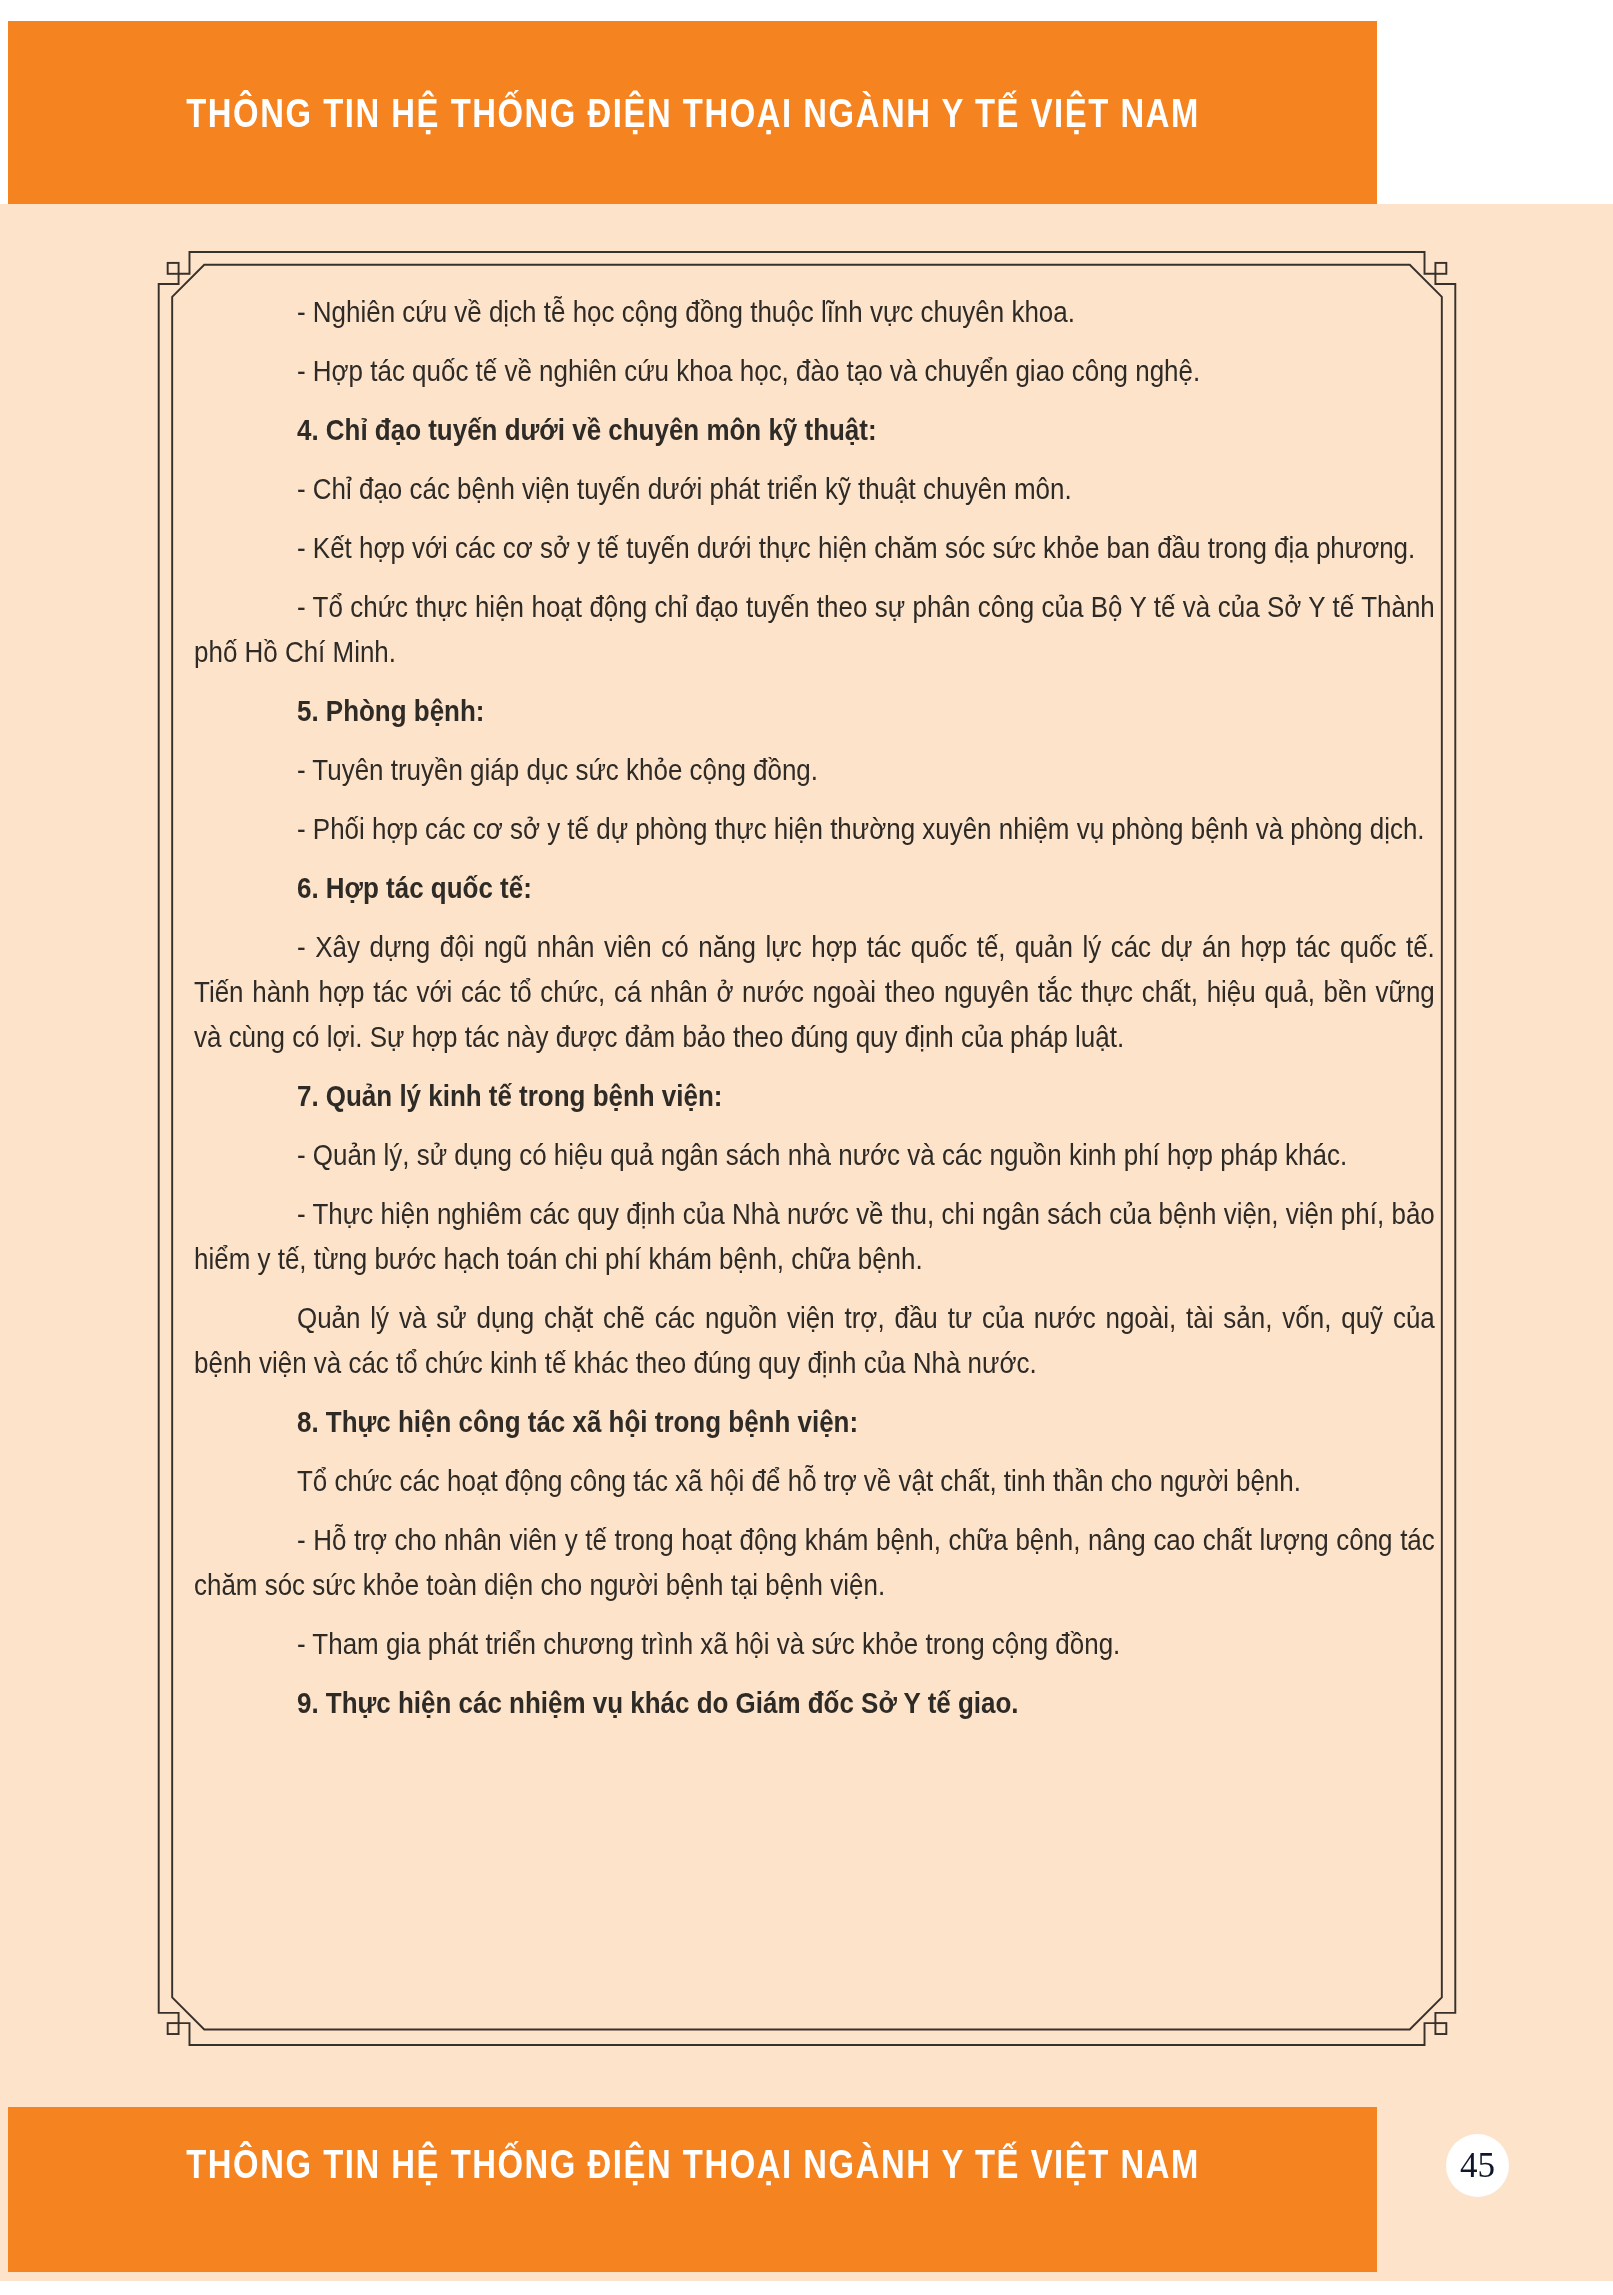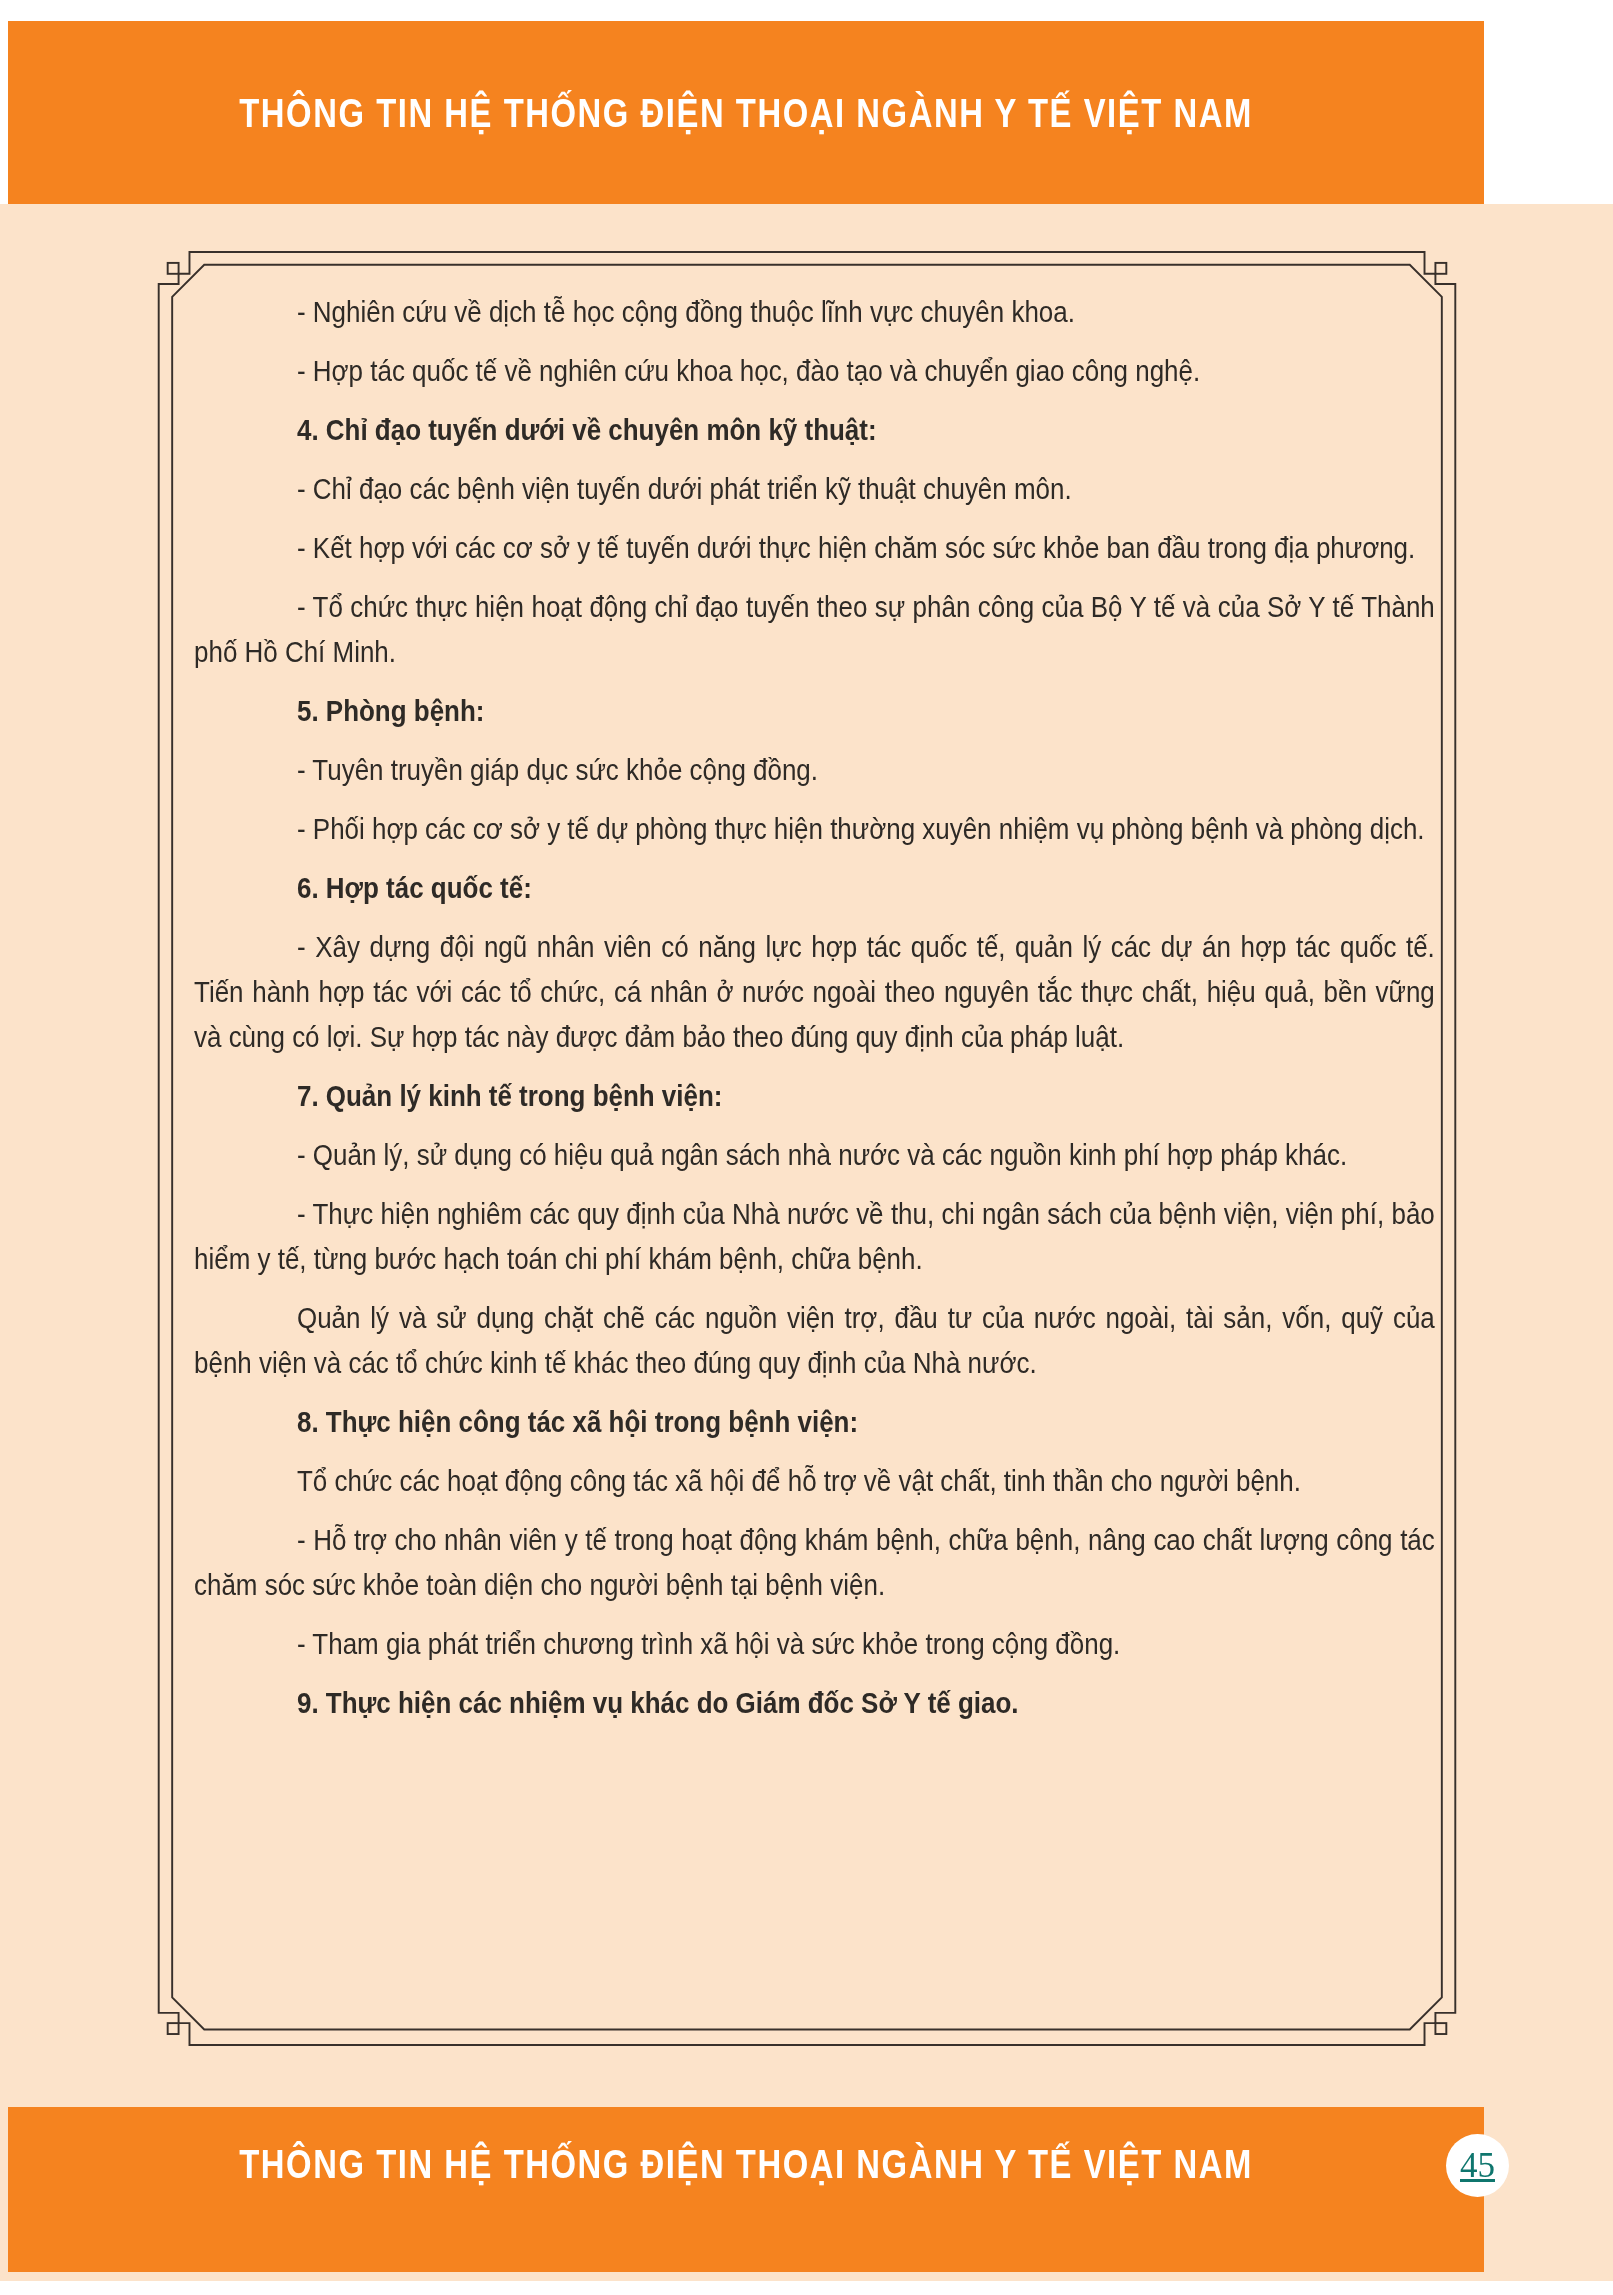--- a/index.html
+++ b/index.html
@@ -12,21 +12,21 @@
   }
   .cream-bg {
     position: absolute;
     left: 0; top: 204px;
     width: 1614px; height: 2077px;
     background: #FCE3CA;
   }
   .band {
     position: absolute;
     left: 8.3px;
-    width: 1476px;
+    width: 1369px;
     background: #F5831F;
     display: flex;
     align-items: center;
     justify-content: center;
   }
   .band.header { top: 21px; height: 183px; }
   .band.footer { top: 2107px; height: 165px; align-items: flex-start; }
   .band-title {
     color: #ffffff;
     font-size: 40px;
@@ -69,23 +69,22 @@
     width: 63px; height: 63px;
     border-radius: 50%;
     background: #ffffff;
     display: flex;
     align-items: center;
     justify-content: center;
   }
   .page-badge span {
     font-family: "Liberation Serif", serif;
     font-size: 35px;
-    color: #0f766e;
+    color: #0f172a;
     line-height: 1;
-    text-decoration: underline;
   }
 </style>
 </head>
 <body>
 
 <div class="cream-bg"></div>
 
 <div class="band header">
   <div class="band-title">THÔNG TIN HỆ THỐNG ĐIỆN THOẠI NGÀNH Y TẾ VIỆT NAM</div>
 </div>

